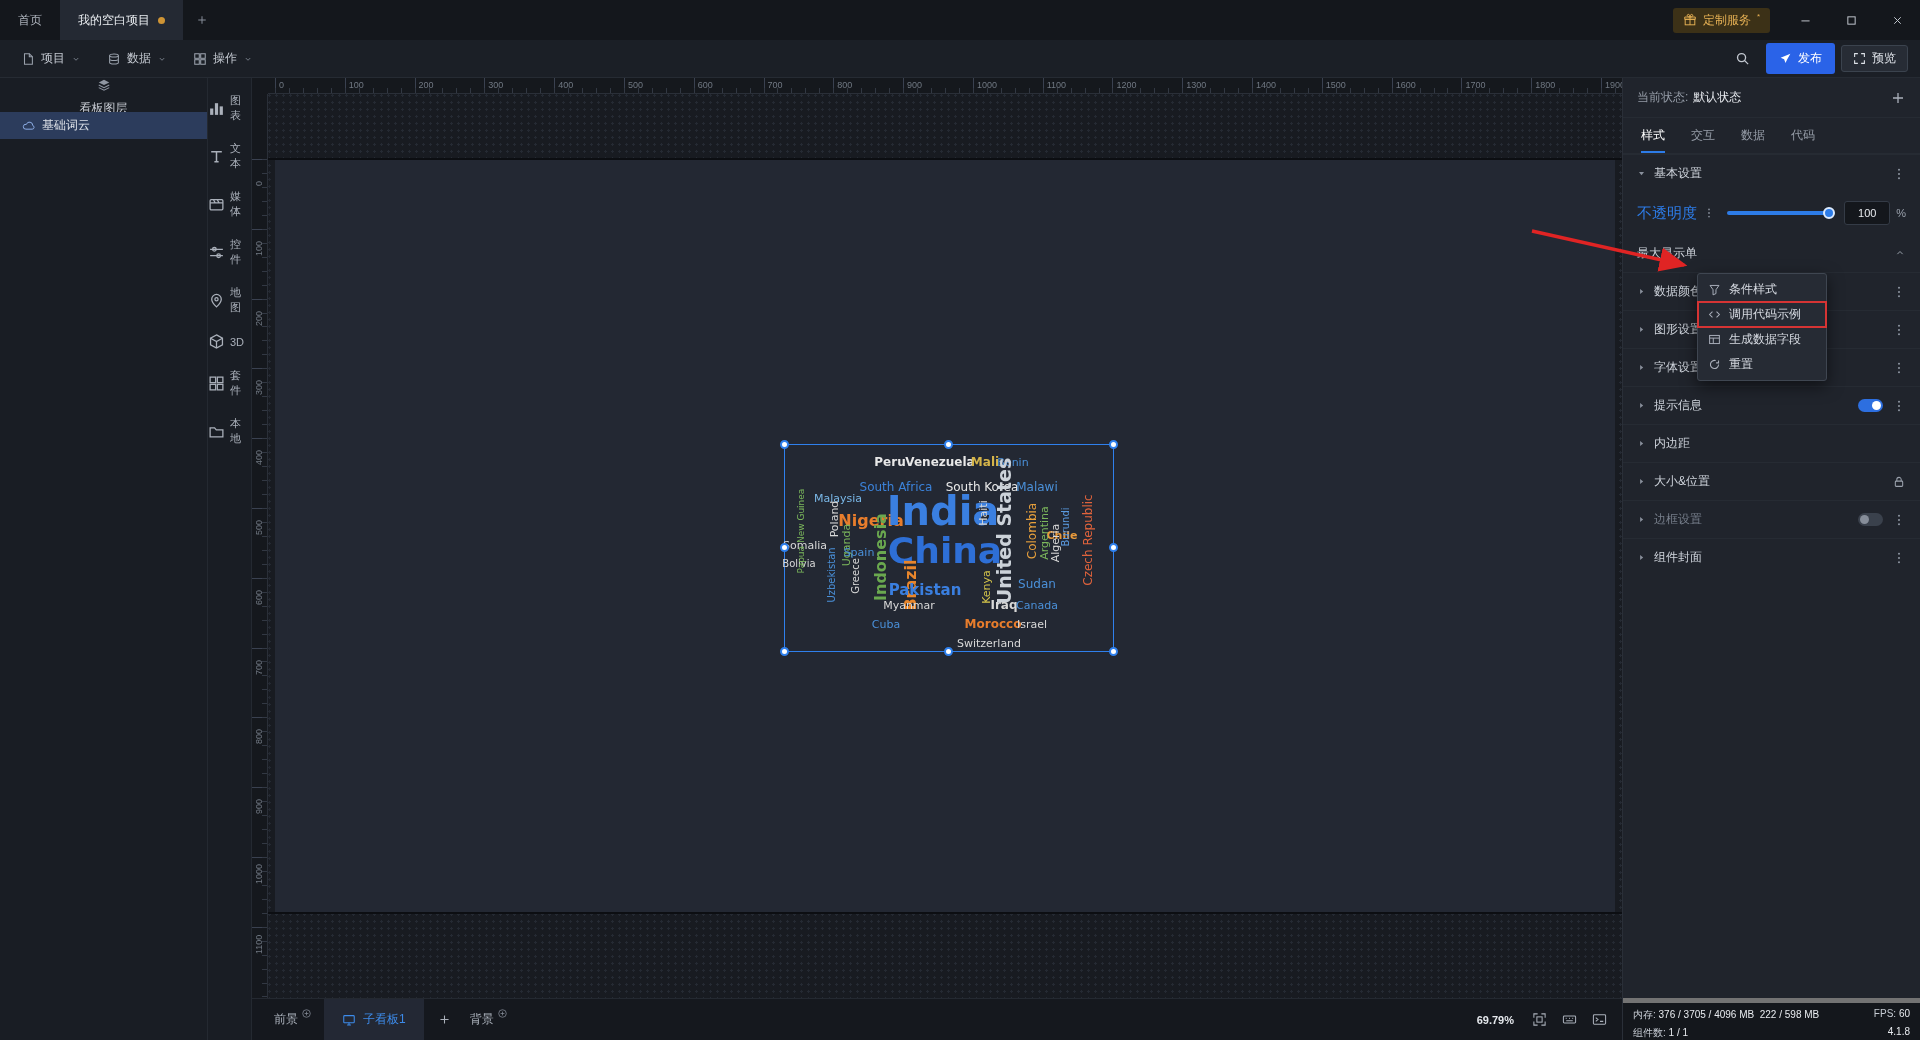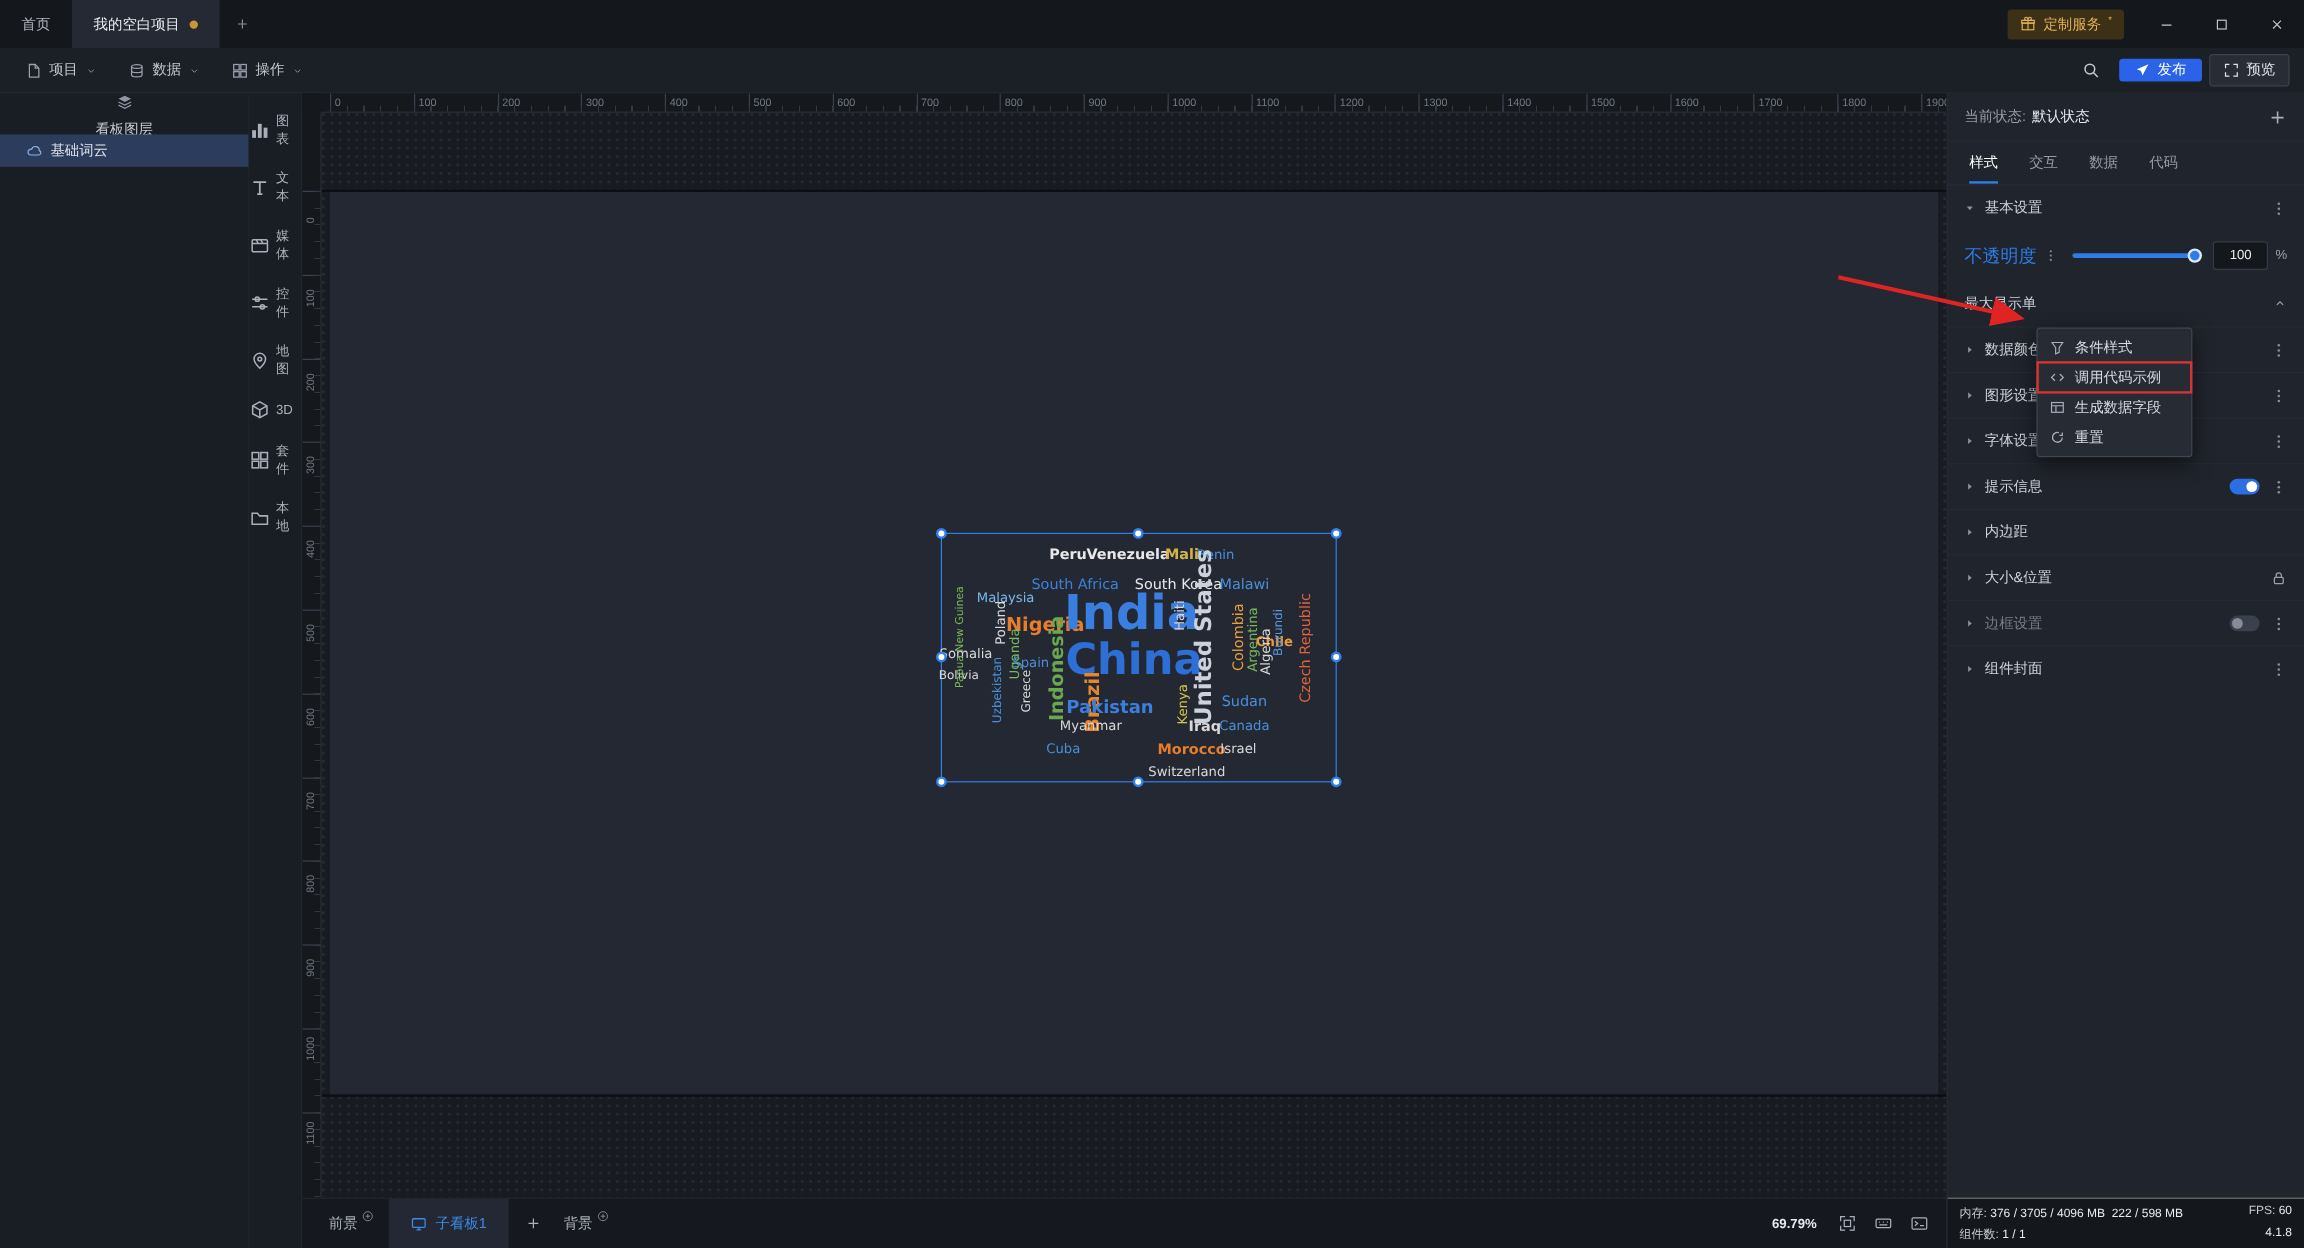--- a/index.html
+++ b/index.html
@@ -29,21 +29,21 @@
   
   #menubar { grid-column:1/5; background:#1b1f26; border-bottom:1px solid #262b33;
     display:flex; align-items:center; padding:0 8px; }
   #menu-items { display:flex; align-items:stretch; height:100%; }
   .menu-item { display:flex; align-items:center; gap:6px; padding:0 13px; font-size:12px; color:#c3c8d0; cursor:pointer; }
   .menu-item .mi { width:14px; height:14px; color:#9aa1ac; }
   .menu-item .chev { width:10px; height:10px; color:#8a919c; }
   .mb-search { width:36px; height:100%; display:flex; align-items:center; justify-content:center; color:#c3c8d0; cursor:pointer; }
   .mb-search .ic { width:15px; height:15px; }
   .btn-publish { display:flex; align-items:center; gap:6px; background:#2a63e8; color:#fff; font-size:12px;
-    height:19px; padding:0 13px; border:none; border-radius:3px; margin:0 6px; cursor:pointer; }
+    height:31px; padding:0 13px; border:none; border-radius:3px; margin:0 6px; cursor:pointer; }
   .btn-publish .ic { width:13px; height:13px; }
   .btn-preview { display:flex; align-items:center; gap:6px; background:#272c35; color:#dfe3e9; font-size:12px;
     height:27px; padding:0 11px; border:1px solid #3b434e; border-radius:3px; margin-right:4px; cursor:pointer; }
   .btn-preview .ic { width:13px; height:13px; }
 
   
   #layers { background:#191d24; border-right:1px solid #242931; display:flex; flex-direction:column; }
   .lp-head { height:34px; display:flex; align-items:center; gap:8px; padding:0 12px; font-size:12px; color:#c9cdd5;flex-direction:column; }
   .lp-head .ic { width:14px; height:14px; color:#8f96a2; }
   .layer-item { height:27px; display:flex; align-items:center; gap:7px; padding:0 12px 0 22px; font-size:12px; color:#dde1e8; cursor:pointer; }
@@ -122,21 +122,21 @@
   .slider-knob { position:absolute; right:-3px; top:-4px; width:12px; height:12px; border-radius:50%; background:#2d7ce8; border:2px solid #dcebff; }
   .num-box { width:46px; height:24px; background:#14171c; border:1px solid #343b46; border-radius:3px; color:#e8ebef;
     font-size:11px; display:flex; align-items:center; justify-content:center; cursor:text; }
   .unit { color:#9aa1ac; font-size:11px; }
   .row-max { height:38px; display:flex; align-items:center; padding:0 14px; font-size:12px; color:#cfd4dc; }
   .chev-up { width:12px; height:12px; color:#9aa1ac; cursor:pointer; }
   .tg { width:25px; height:13px; border-radius:7px; background:#3a414c; position:relative; cursor:pointer; display:inline-block; }
   .tg::after { content:""; position:absolute; width:9px; height:9px; border-radius:50%; background:#868d99; top:2px; left:2px; }
   .tg.on { background:#2d6fe0; }
   .tg.on::after { left:auto; right:2px; background:#fff; }
-  #rightstatus { height:42px; background:#14171c; border-top:1px solid #737373; padding:5px 10px 0 10px;
+  #rightstatus { height:42px; background:#14171c; border-top:5px solid #737373; padding:5px 10px 0 10px;
     font-size:10px; color:#c6cbd3; display:flex; flex-direction:column; gap:4px; }
   .rs-line { display:flex; justify-content:space-between; }
   .rs-line .v { color:#e8ebef; }
 
   
   #ctxmenu { position:absolute; left:1697px; top:273px; width:130px; background:#262b34; border:1px solid #3f4651;
     border-radius:3px; box-shadow:0 5px 16px rgba(0,0,0,.55); padding:3px 0; z-index:50; }
   .ctx-item { height:25px; display:flex; align-items:center; gap:8px; padding:0 10px; font-size:12px; color:#d6dae1; cursor:pointer; }
   .ctx-item .ic { color:#aab0bb; }
   .ctx-item.hl { outline:2px solid #d63434; outline-offset:-1px; }

